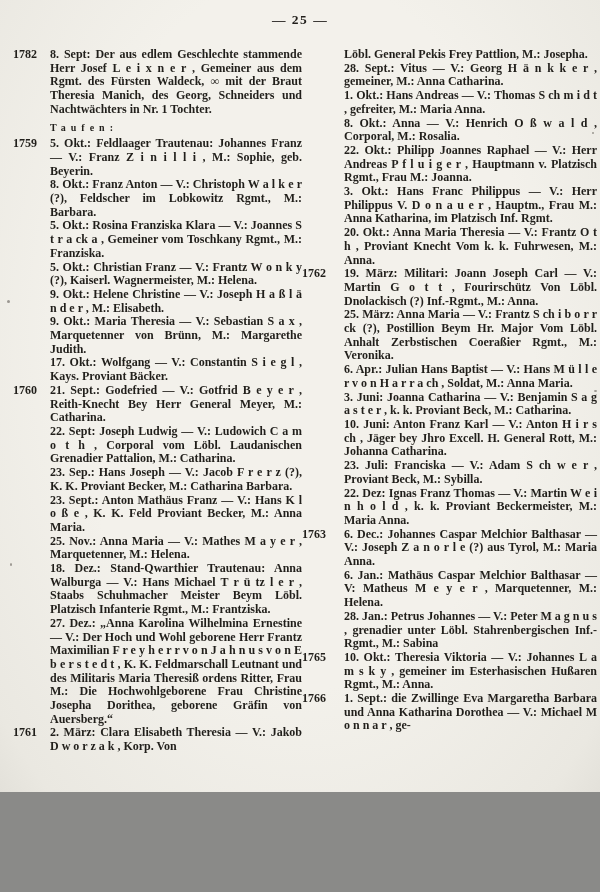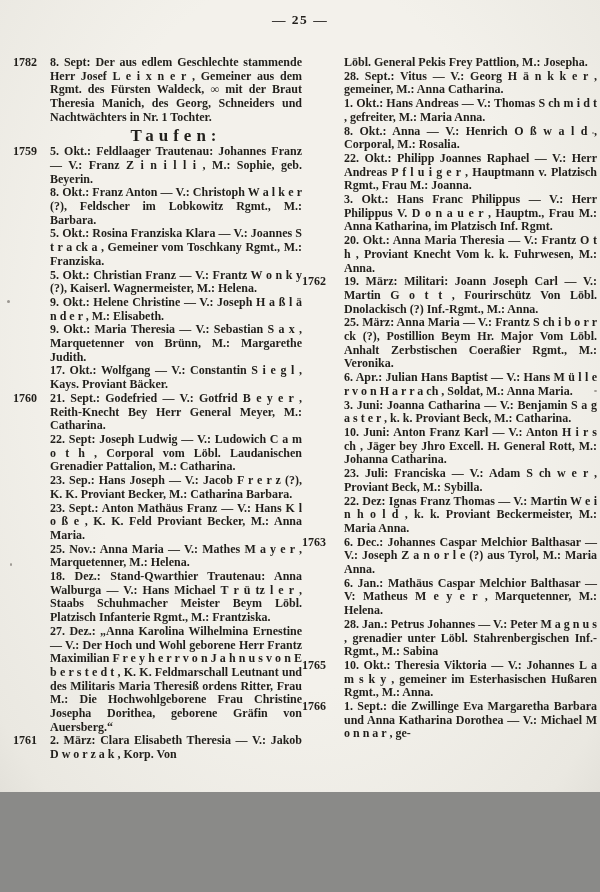--- a/index.html
+++ b/index.html
@@ -6,30 +6,30 @@
   .page{
     position:relative;width:600px;height:792px;overflow:hidden;
     background:radial-gradient(ellipse at 50% 42%, #f3f1eb 55%, #eae8e1 92%, #e3e1da 100%);
     font-family:"Liberation Serif","DejaVu Serif",serif;
     font-weight:700;color:#211f1b;
   }
   .page-number{
     position:absolute;top:12px;left:0;right:0;
     text-align:center;font-size:13.5px;letter-spacing:1.5px;
   }
-  .col{position:absolute;top:56px;font-size:12px;line-height:13.7px;}
+  .col{position:absolute;top:48px;font-size:12px;line-height:13.7px;}
   .col-left{left:50px;width:252px;}
   .col-right{left:344px;width:253px;}
   p.entry{margin:0;padding:0;text-align:justify;position:relative;}
   .year{position:absolute;top:0;font-size:12px;white-space:nowrap;}
   .col-left  .year{left:-37px;}
   .col-right .year{left:-42px;}
   .heading{
-    text-align:center;letter-spacing:5px;
-    margin:4px 0 3px 0;font-size:17px;
+    text-align:left;letter-spacing:5px;
+    margin:4px 0 3px 0;font-size:10px;
   }
   .speck{position:absolute;background:#55514b;border-radius:50%;opacity:.55;}
   .speck.s1{left:7px;top:300px;width:3px;height:3px;}
   .speck.s2{left:10px;top:563px;width:2px;height:3px;}
   .speck.s3{left:594px;top:390px;width:3px;height:2px;}
   .speck.s4{left:22px;top:879px;width:3px;height:3px;}
   .speck.s5{left:592px;top:132px;width:2px;height:2px;}
 </style>
 </head>
 <body>

